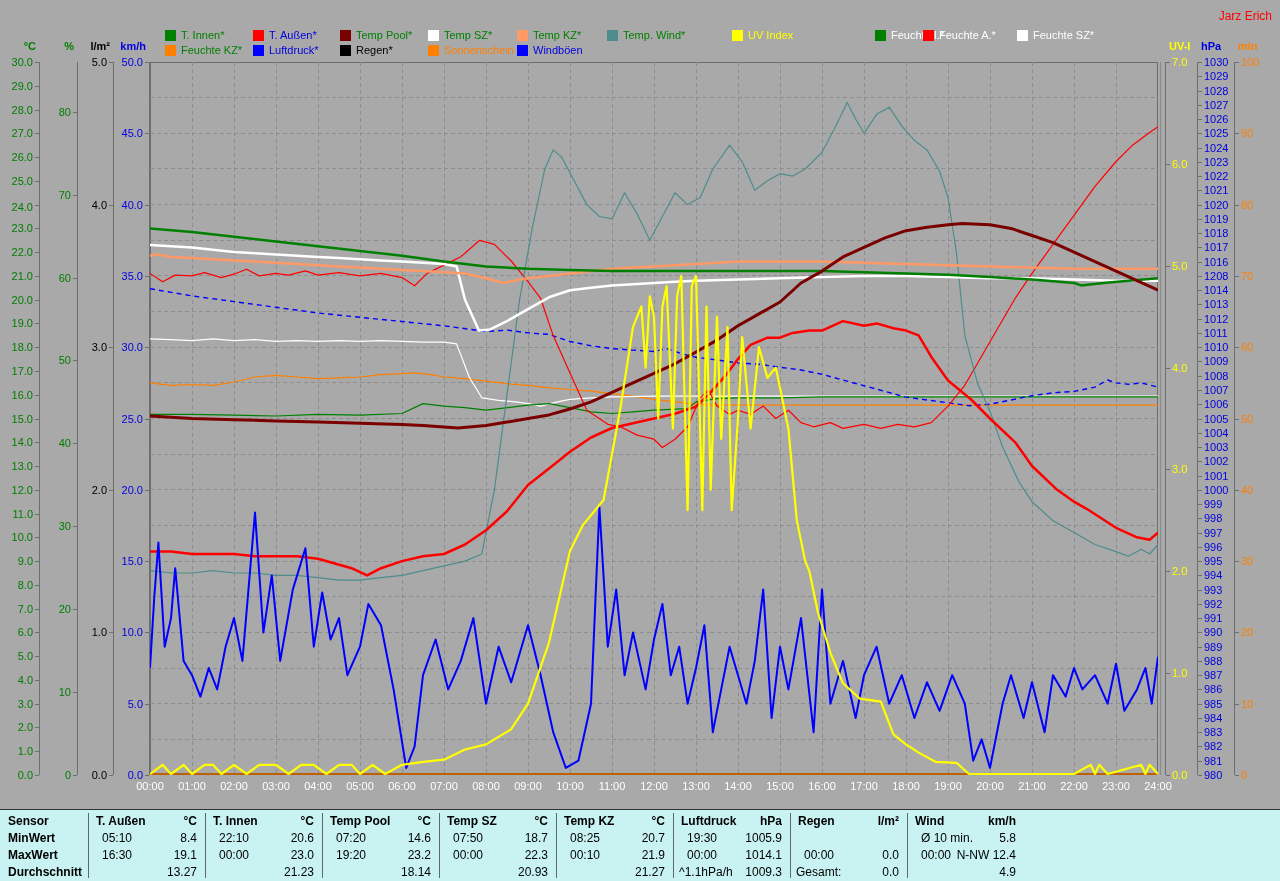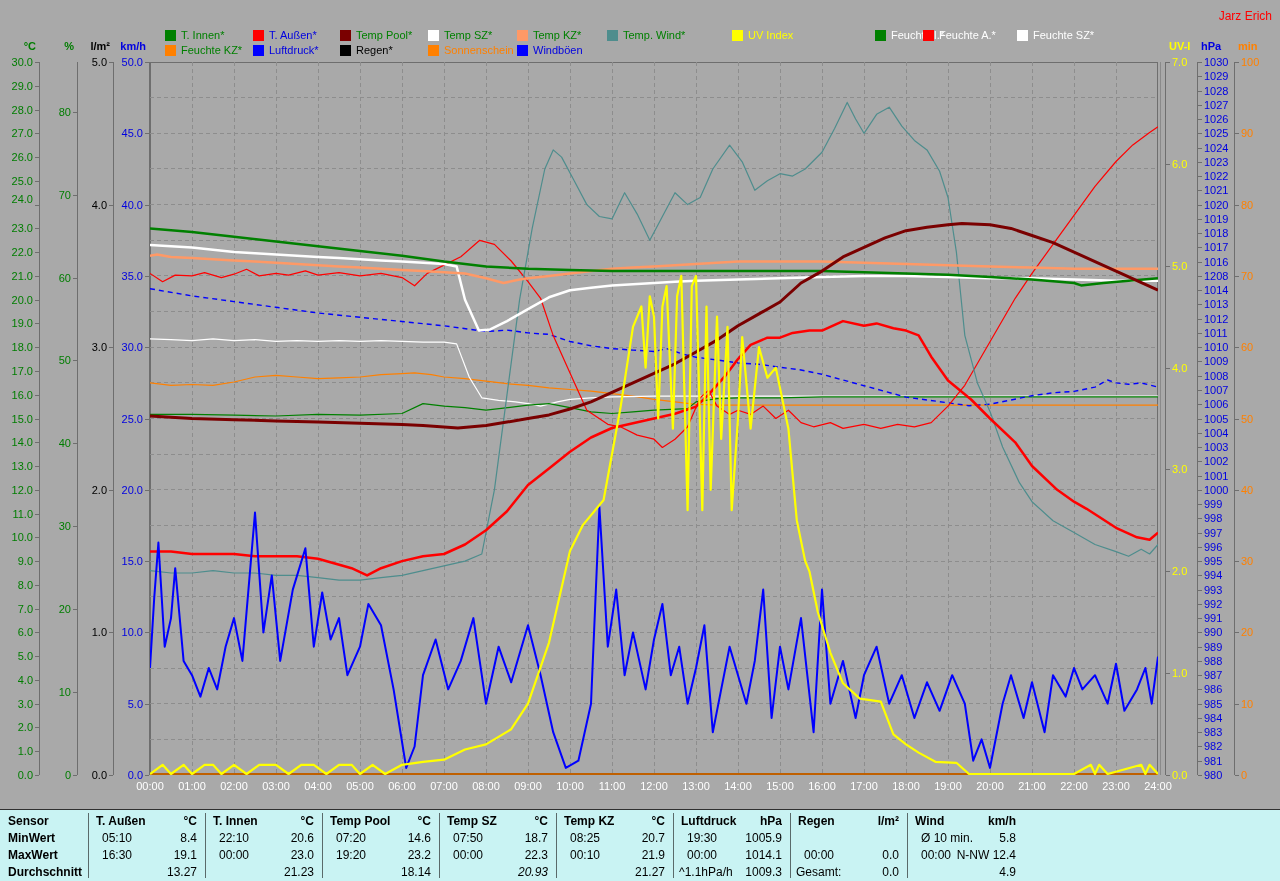--- a/index.html
+++ b/index.html
@@ -101,21 +101,21 @@
       <div class="tick-lbl" style="color: rgb(0, 125, 0); top: 85.7667px; right: 1247px;">29.0</div>
       <div class="tick-mark" style="top: 109.533px; left: 35px;"></div>
       <div class="tick-lbl" style="color: rgb(0, 125, 0); top: 109.533px; right: 1247px;">28.0</div>
       <div class="tick-mark" style="top: 133.3px; left: 35px;"></div>
       <div class="tick-lbl" style="color: rgb(0, 125, 0); top: 133.3px; right: 1247px;">27.0</div>
       <div class="tick-mark" style="top: 157.067px; left: 35px;"></div>
       <div class="tick-lbl" style="color: rgb(0, 125, 0); top: 157.067px; right: 1247px;">26.0</div>
       <div class="tick-mark" style="top: 180.833px; left: 35px;"></div>
       <div class="tick-lbl" style="color: rgb(0, 125, 0); top: 180.833px; right: 1247px;">25.0</div>
       <div class="tick-mark" style="top: 204.6px; left: 35px;"></div>
-      <div class="tick-lbl" style="color: rgb(0, 125, 0); top: 199px; right: 1247px;">24.0</div>
+      <div class="tick-lbl" style="color: rgb(0, 125, 0); top: 207px; right: 1247px;">24.0</div>
       <div class="tick-mark" style="top: 228.367px; left: 35px;"></div>
       <div class="tick-lbl" style="color: rgb(0, 125, 0); top: 228.367px; right: 1247px;">23.0</div>
       <div class="tick-mark" style="top: 252.133px; left: 35px;"></div>
       <div class="tick-lbl" style="color: rgb(0, 125, 0); top: 252.133px; right: 1247px;">22.0</div>
       <div class="tick-mark" style="top: 275.9px; left: 35px;"></div>
       <div class="tick-lbl" style="color: rgb(0, 125, 0); top: 275.9px; right: 1247px;">21.0</div>
       <div class="tick-mark" style="top: 299.667px; left: 35px;"></div>
       <div class="tick-lbl" style="color: rgb(0, 125, 0); top: 299.667px; right: 1247px;">20.0</div>
       <div class="tick-mark" style="top: 323.433px; left: 35px;"></div>
       <div class="tick-lbl" style="color: rgb(0, 125, 0); top: 323.433px; right: 1247px;">19.0</div>
@@ -482,21 +482,21 @@
       <div class="cell" style="left: 336px; top: 37px; width: 70px;">19:20</div>
       <div class="cell tr" style="left: 330px; top: 37px; width: 101px;">23.2</div>
       <div class="cell tr" style="left: 330px; top: 54px; width: 101px;">18.14</div>
       <div class="sep" style="left: 439px;"></div>
       <div class="cell bold" style="left: 447px; top: 3px; width: 60px;">Temp SZ</div>
       <div class="cell bold tr" style="left: 447px; top: 3px; width: 101px;">°C</div>
       <div class="cell" style="left: 453px; top: 20px; width: 70px;">07:50</div>
       <div class="cell tr" style="left: 447px; top: 20px; width: 101px;">18.7</div>
       <div class="cell" style="left: 453px; top: 37px; width: 70px;">00:00</div>
       <div class="cell tr" style="left: 447px; top: 37px; width: 101px;">22.3</div>
-      <div class="cell tr" style="left: 447px; top: 54px; width: 101px; font-style: italic;">20.93</div>
+      <div class="cell tr" style="left: 447px; top: 54px; width: 101px;">20.93</div>
       <div class="sep" style="left: 556px;"></div>
       <div class="cell bold" style="left: 564px; top: 3px; width: 60px;">Temp KZ</div>
       <div class="cell bold tr" style="left: 564px; top: 3px; width: 101px;">°C</div>
       <div class="cell" style="left: 570px; top: 20px; width: 70px;">08:25</div>
       <div class="cell tr" style="left: 564px; top: 20px; width: 101px;">20.7</div>
       <div class="cell" style="left: 570px; top: 37px; width: 70px;">00:10</div>
       <div class="cell tr" style="left: 564px; top: 37px; width: 101px;">21.9</div>
       <div class="cell tr" style="left: 564px; top: 54px; width: 101px;">21.27</div>
       <div class="sep" style="left: 673px;"></div>
       <div class="cell bold" style="left: 681px; top: 3px; width: 60px;">Luftdruck</div>

